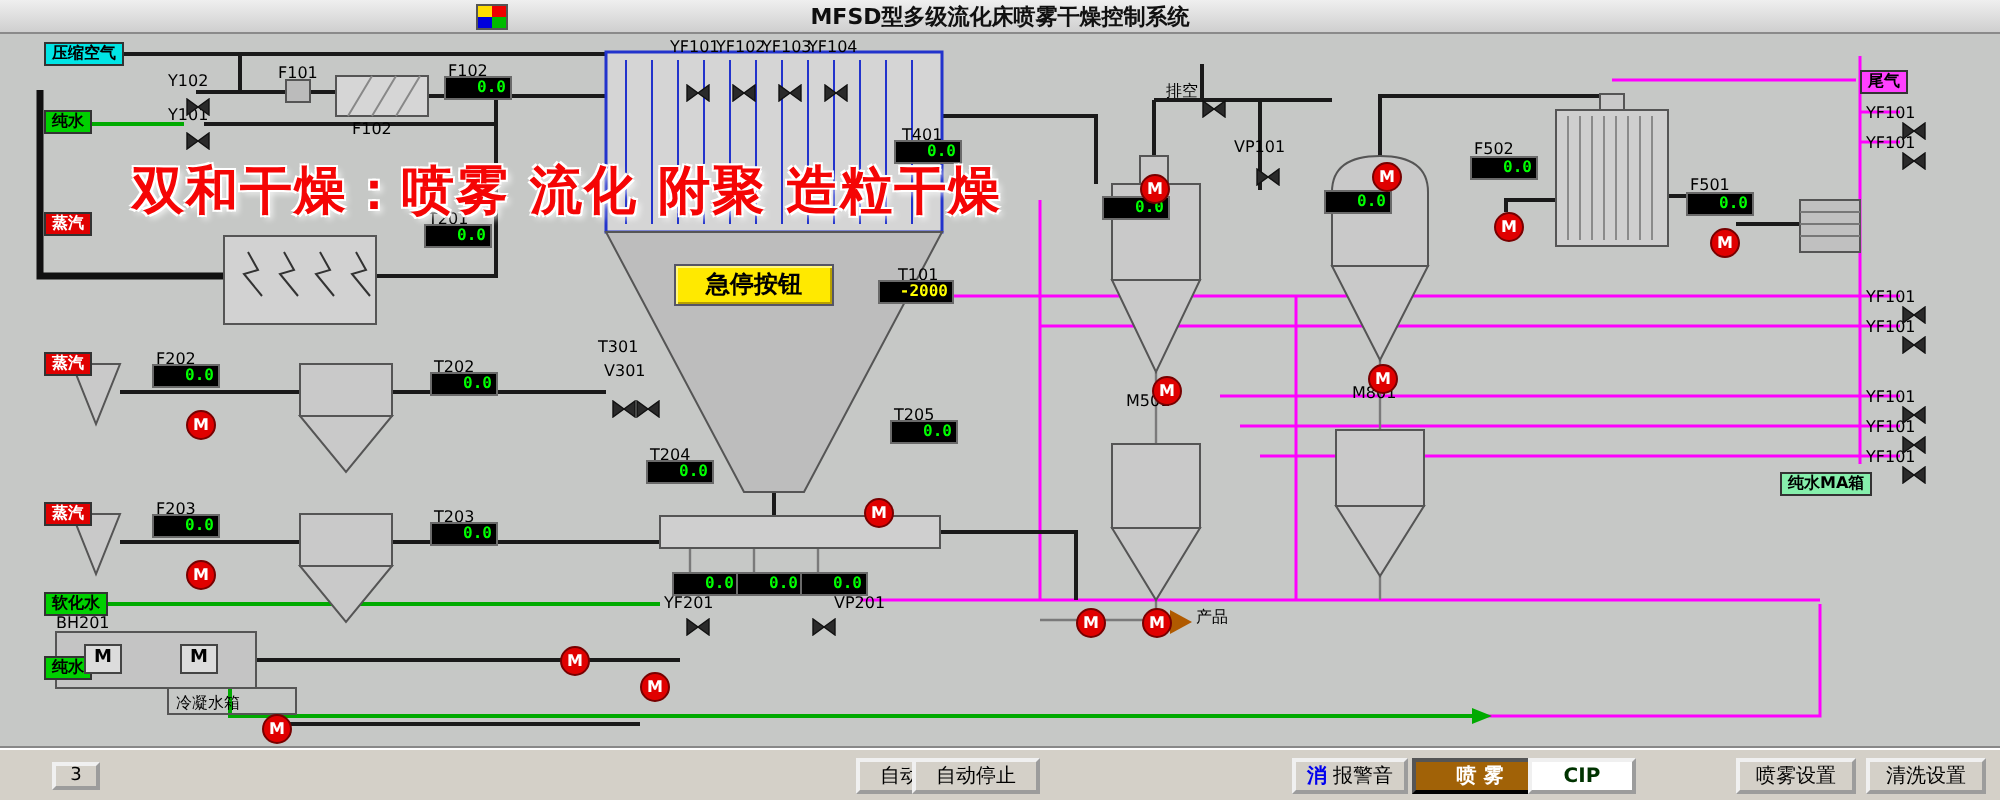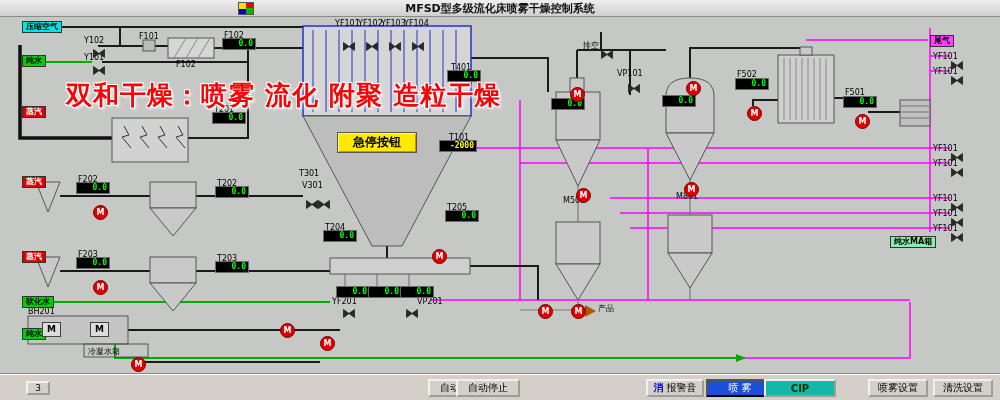--- a/index.html
+++ b/index.html
@@ -39,22 +39,22 @@
     font-size:10px;color:#000;display:flex;align-items:center;justify-content:center;
     padding:0 4px;cursor:pointer;font-family:inherit;white-space:nowrap;}
   #btn-page{left:26px;top:6px;width:24px;height:14px;font-size:9px;}
   #statusbar{position:absolute;left:56px;top:5px;width:332px;height:16px;background:#0000a8;
     border:1px solid #003;color:#00ff00;font-size:11px;font-weight:bold;
     display:flex;align-items:center;justify-content:center;}
   #btn-autostart{left:416px;width:64px;margin-left:12px;}
   #btn-autostop{left:456px;width:64px;}
   #btn-mute{left:646px;width:58px;}
   #btn-mute .mute-prefix{color:#0000ee;font-weight:bold;margin-right:3px;}
-  #btn-spray{left:706px;width:68px;background:#1d4ed8;color:#fff;font-weight:normal;border:2px outset #555;}
-  #btn-cip{left:764px;width:72px;background:#14b8a6;color:#003300;font-weight:bold;}
+  #btn-spray{left:706px;width:68px;background:#a16207;color:#fff;font-weight:bold;border:2px outset #555;}
+  #btn-cip{left:764px;width:54px;background:#ffffff;color:#003300;font-weight:bold;}
   #btn-sprayset{left:868px;width:60px;}
   #btn-washset{left:933px;width:60px;}
 </style>
 </head>
 <body>
 
 <div id="root">
 
   <svg id="pipes" width="1000" height="400" viewBox="0 0 1000 400">
 

